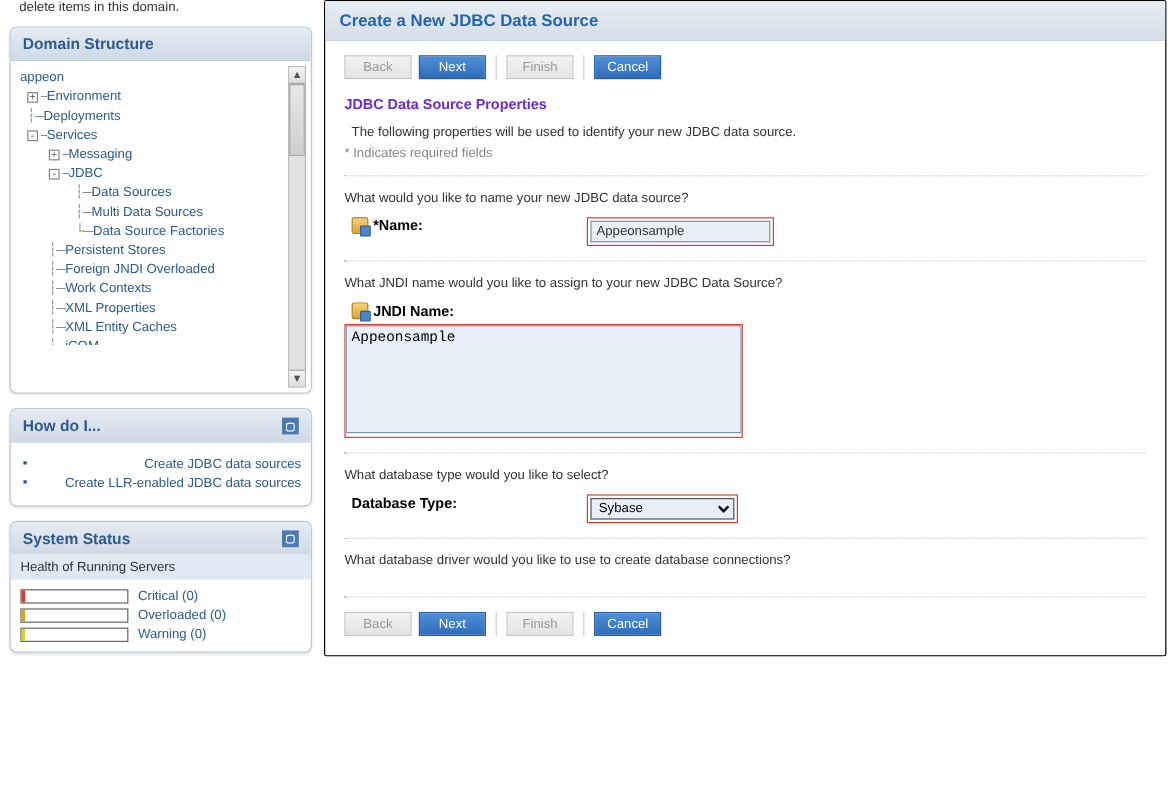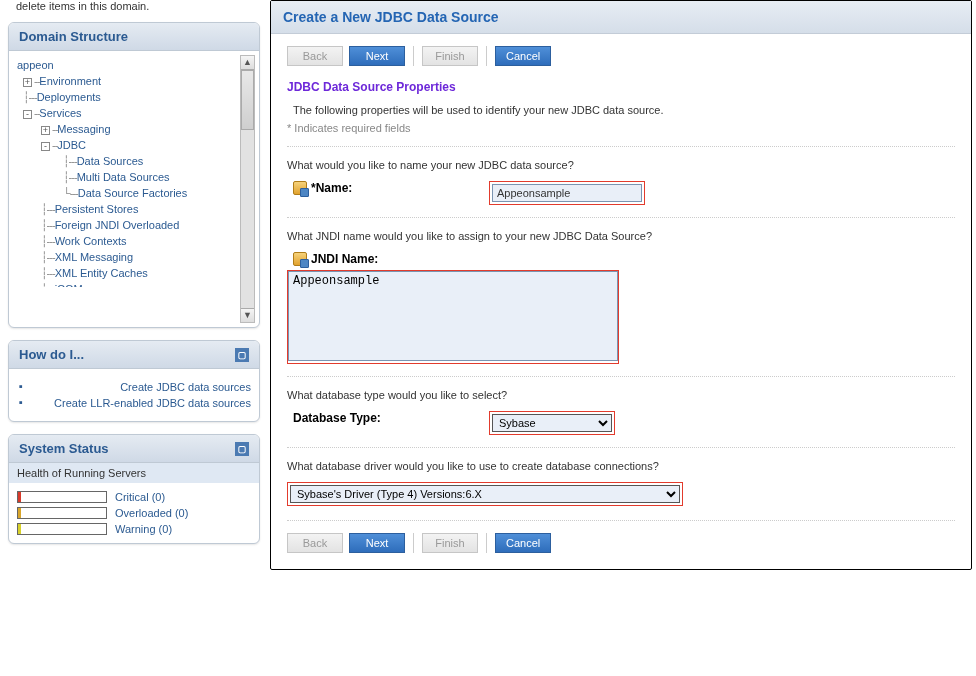--- a/index.html
+++ b/index.html
@@ -263,21 +263,21 @@
           <div class="tree-item" style="padding-left:6px"><span class="dash">┆---</span><a>Deployments</a></div>
           <div class="tree-item" style="padding-left:6px"><span class="tog">-</span><span class="dash">--</span><a>Services</a></div>
           <div class="tree-item" style="padding-left:24px"><span class="tog">+</span><span class="dash">--</span><a>Messaging</a></div>
           <div class="tree-item" style="padding-left:24px"><span class="tog">-</span><span class="dash">--</span><a>JDBC</a></div>
           <div class="tree-item" style="padding-left:46px"><span class="dash">┆---</span><a>Data Sources</a></div>
           <div class="tree-item" style="padding-left:46px"><span class="dash">┆---</span><a>Multi Data Sources</a></div>
           <div class="tree-item" style="padding-left:46px"><span class="dash">└---</span><a>Data Source Factories</a></div>
           <div class="tree-item" style="padding-left:24px"><span class="dash">┆---</span><a>Persistent Stores</a></div>
           <div class="tree-item" style="padding-left:24px"><span class="dash">┆---</span><a>Foreign JNDI Overloaded</a></div>
           <div class="tree-item" style="padding-left:24px"><span class="dash">┆---</span><a>Work Contexts</a></div>
-          <div class="tree-item" style="padding-left:24px"><span class="dash">┆---</span><a>XML Messaging</a></div>
+          <div class="tree-item" style="padding-left:24px"><span class="dash">┆---</span><a>XML Properties</a></div>
           <div class="tree-item" style="padding-left:24px"><span class="dash">┆---</span><a>XML Entity Caches</a></div>
           <div class="tree-item" style="padding-left:24px"><span class="dash">┆---</span><a>jCOM</a></div>
         </div>
         <div class="tree-scroll">
           <div class="arrow">▲</div>
           <div class="thumb"></div>
           <div class="arrow bottom">▼</div>
         </div>
       </div>
     </div>
@@ -373,25 +373,20 @@
               <select class="sel small">
                 <option>Sybase</option>
               </select>
             </span>
           </div>
         </div>
 
         <div class="field-block">
           <div class="field-q">What database driver would you like to use to create database connections?</div>
           <div class="field-row">
-            <span class="highlight">
-              <select class="sel large">
-                <option>Sybase's Driver (Type 4) Versions:6.X</option>
-              </select>
-            </span>
           </div>
         </div>
 
         <div style="border-top:1px dotted #ccc; margin-top:14px; padding-top:12px;">
           <div class="btn-row" style="margin-bottom:0;">
             <button class="btn btn-disabled">Back</button>
             <button class="btn btn-primary">Next</button>
             <div class="divider"></div>
             <button class="btn btn-disabled">Finish</button>
             <div class="divider"></div>

